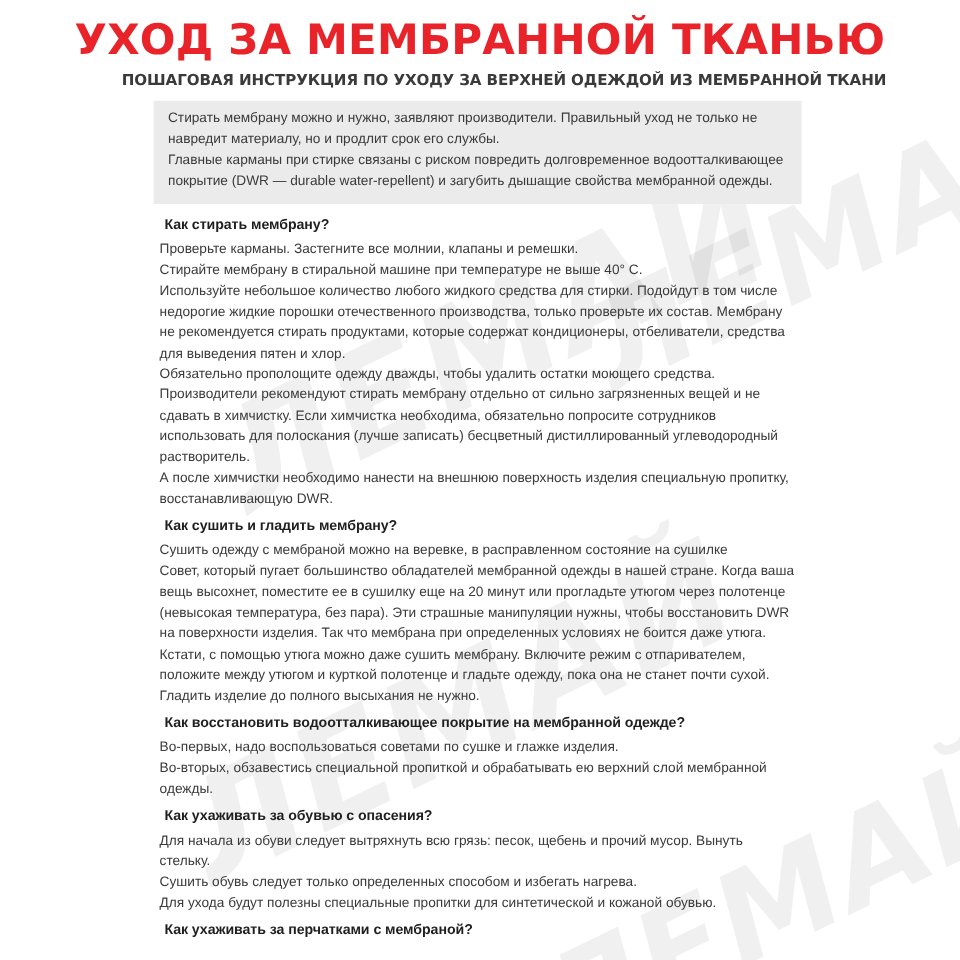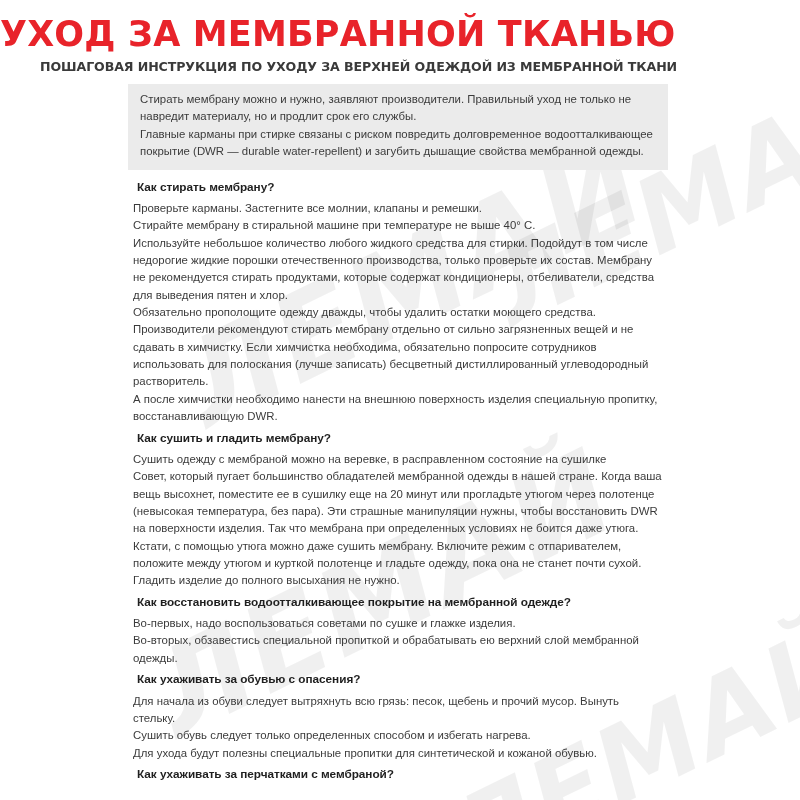--- a/index.html
+++ b/index.html
@@ -45,21 +45,21 @@
   .wm-a { left: 160px; top: 330px; font-size: 118px; transform: rotate(-26deg); }
   .wm-b { left: 130px; top: 640px; font-size: 118px; transform: rotate(-26deg); }
   .wm-c { left: 470px; top: 240px; font-size: 104px; transform: rotate(-26deg); }
   .wm-d { left: 430px; top: 790px; font-size: 104px; transform: rotate(-26deg); }
 
   
   .header {
     position: relative;
     z-index: 2;
     padding-top: 14px;
-    text-align: left;
+    text-align: center;
   }
   .doc-title {
     margin: 0;
     font-family: "DejaVu Sans", sans-serif;
     font-size: 35px;
     line-height: 40px;
     font-weight: 700;
     letter-spacing: 0.2px;
     color: #e8232a;
     text-transform: uppercase;

